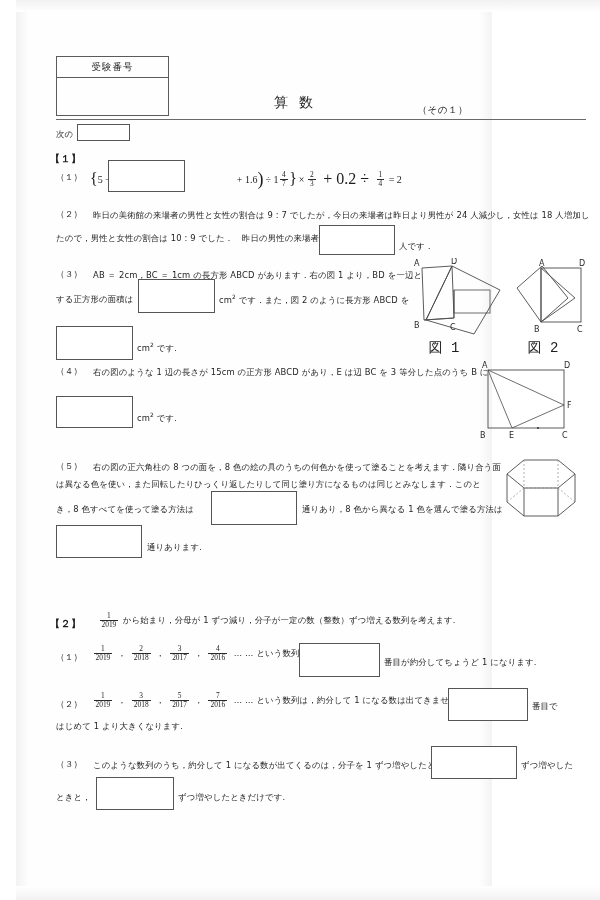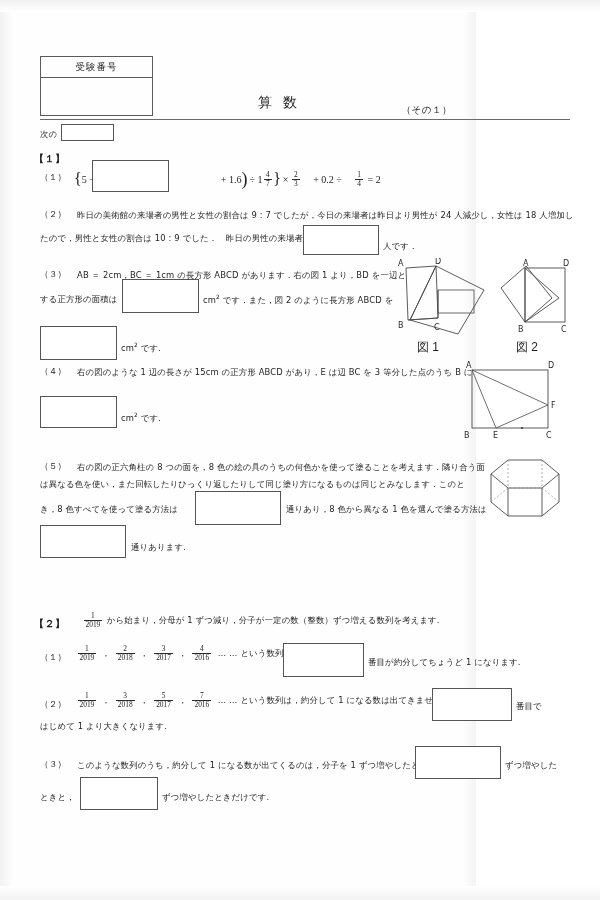--- a/index.html
+++ b/index.html
@@ -10,21 +10,21 @@
   body {
     width: 600px;
     height: 900px;
     position: relative;
     font-family: "Liberation Serif", "DejaVu Serif", serif;
     color: #1d1d1d;
     overflow: hidden;
   }
   .page {
     position: absolute;
-    left: 0; top: 0;
+    left: 16px; top: 0;
     width: 476px;
     height: 900px;
     background: #fefefe;
   }
   
   .scan-edge-left  { position:absolute; left:0;   top:0; width:14px; height:900px; background:linear-gradient(to right,#f2f2f2,#ffffff); }
   .scan-edge-right { position:absolute; right:0;  top:0; width:14px; height:900px; background:linear-gradient(to left,#f3f3f3,#ffffff); }
   .scan-edge-top   { position:absolute; left:0;   top:0; width:600px; height:12px; background:linear-gradient(to bottom,#f1f1f1,#ffffff); }
   .scan-edge-bot   { position:absolute; left:0;   bottom:0; width:600px; height:14px; background:linear-gradient(to top,#f2f2f2,#ffffff); }
 
@@ -131,22 +131,22 @@
   }
   .frac .num { padding: 0 2px; }
   .frac .den { padding: 0 2px; border-top: 1px solid #2b2b2b; }
   .brace { font-size: 16px; font-family:"Liberation Serif",serif; line-height:0.8; }
   .paren { font-size: 18px; font-family:"Liberation Serif",serif; line-height:0.8; }
   .sup { font-size: 0.7em; vertical-align: super; }
 
   
   svg { display: block; }
   .figcap {
-    font-family: Liberation Sans, sans-serif;
-    font-size: 12px;
+    font-family: Liberation Mono, monospace;
+    font-size: 14px;
     text-align: center;
   }
 </style>
 </head>
 <body>
 
 <div class="page">
 
   <div class="scan-edge-left"></div>
   <div class="scan-edge-right"></div>
@@ -179,21 +179,21 @@
       <span class="frac">
         <span class="num">4</span>
         <span class="den">7</span>
       </span>
       <span class="brace">}</span>
       <span style="font-size:10px;margin:0 2px">×</span>
       <span class="frac">
         <span class="num">2</span>
         <span class="den">3</span>
       </span>
-      <span style="font-size:10px;margin:0 12px">+ 0.2 ÷</span>
+      <span style="font-size:16px;margin:0 6px">+ 0.2 ÷</span>
       <span class="frac">
         <span class="num">1</span>
         <span class="den">4</span>
       </span>
       <span style="font-size:10px;margin-left:3px">= 2</span>
     </span>
   </div>
   <div class="ansbox" style="left:92px; top:160px; width:77px; height:32px;"></div>
 
   <div class="qno abs" style="left:40px; top:209px;">（２）</div>

